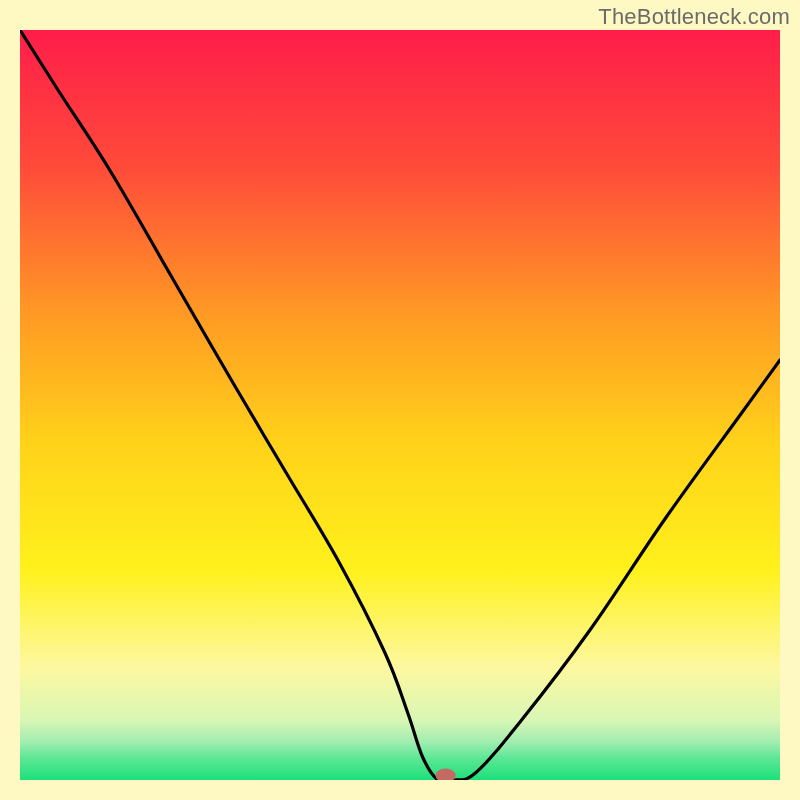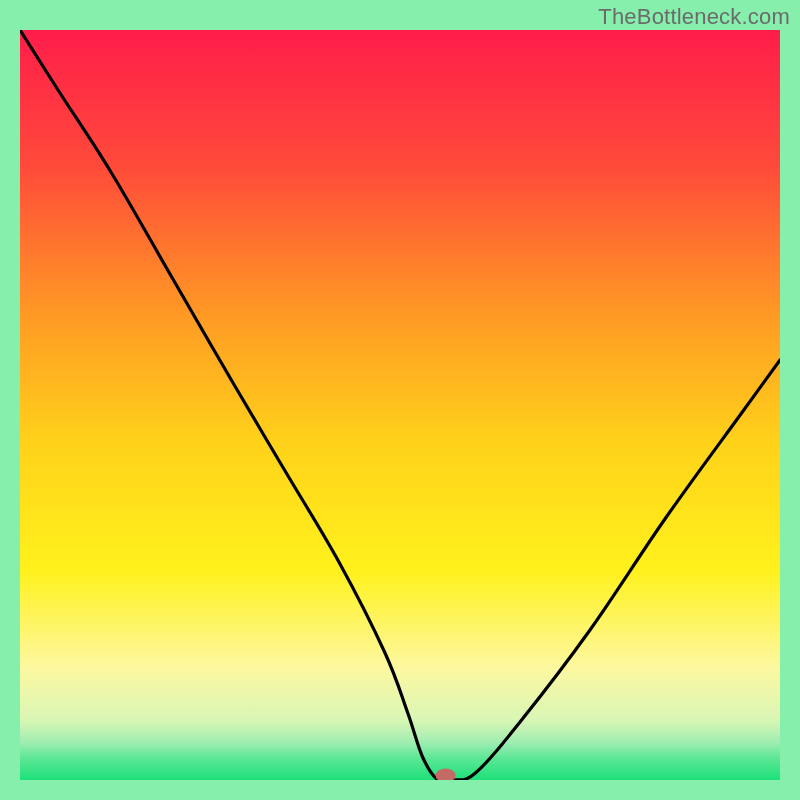--- a/index.html
+++ b/index.html
@@ -8,21 +8,21 @@
     width: 800px;
     height: 800px;
     overflow: hidden;
     background: #000;
     font-family: Arial, Helvetica, sans-serif;
   }
   .frame {
     position: relative;
     width: 800px;
     height: 800px;
-    background: #86efac;
+    background: #fef9c3;
   }
   .watermark {
     position: absolute;
     top: 4px;
     right: 10px;
     color: #6b6b6b;
     font-size: 22px;
     letter-spacing: 0.2px;
     z-index: 5;
   }

